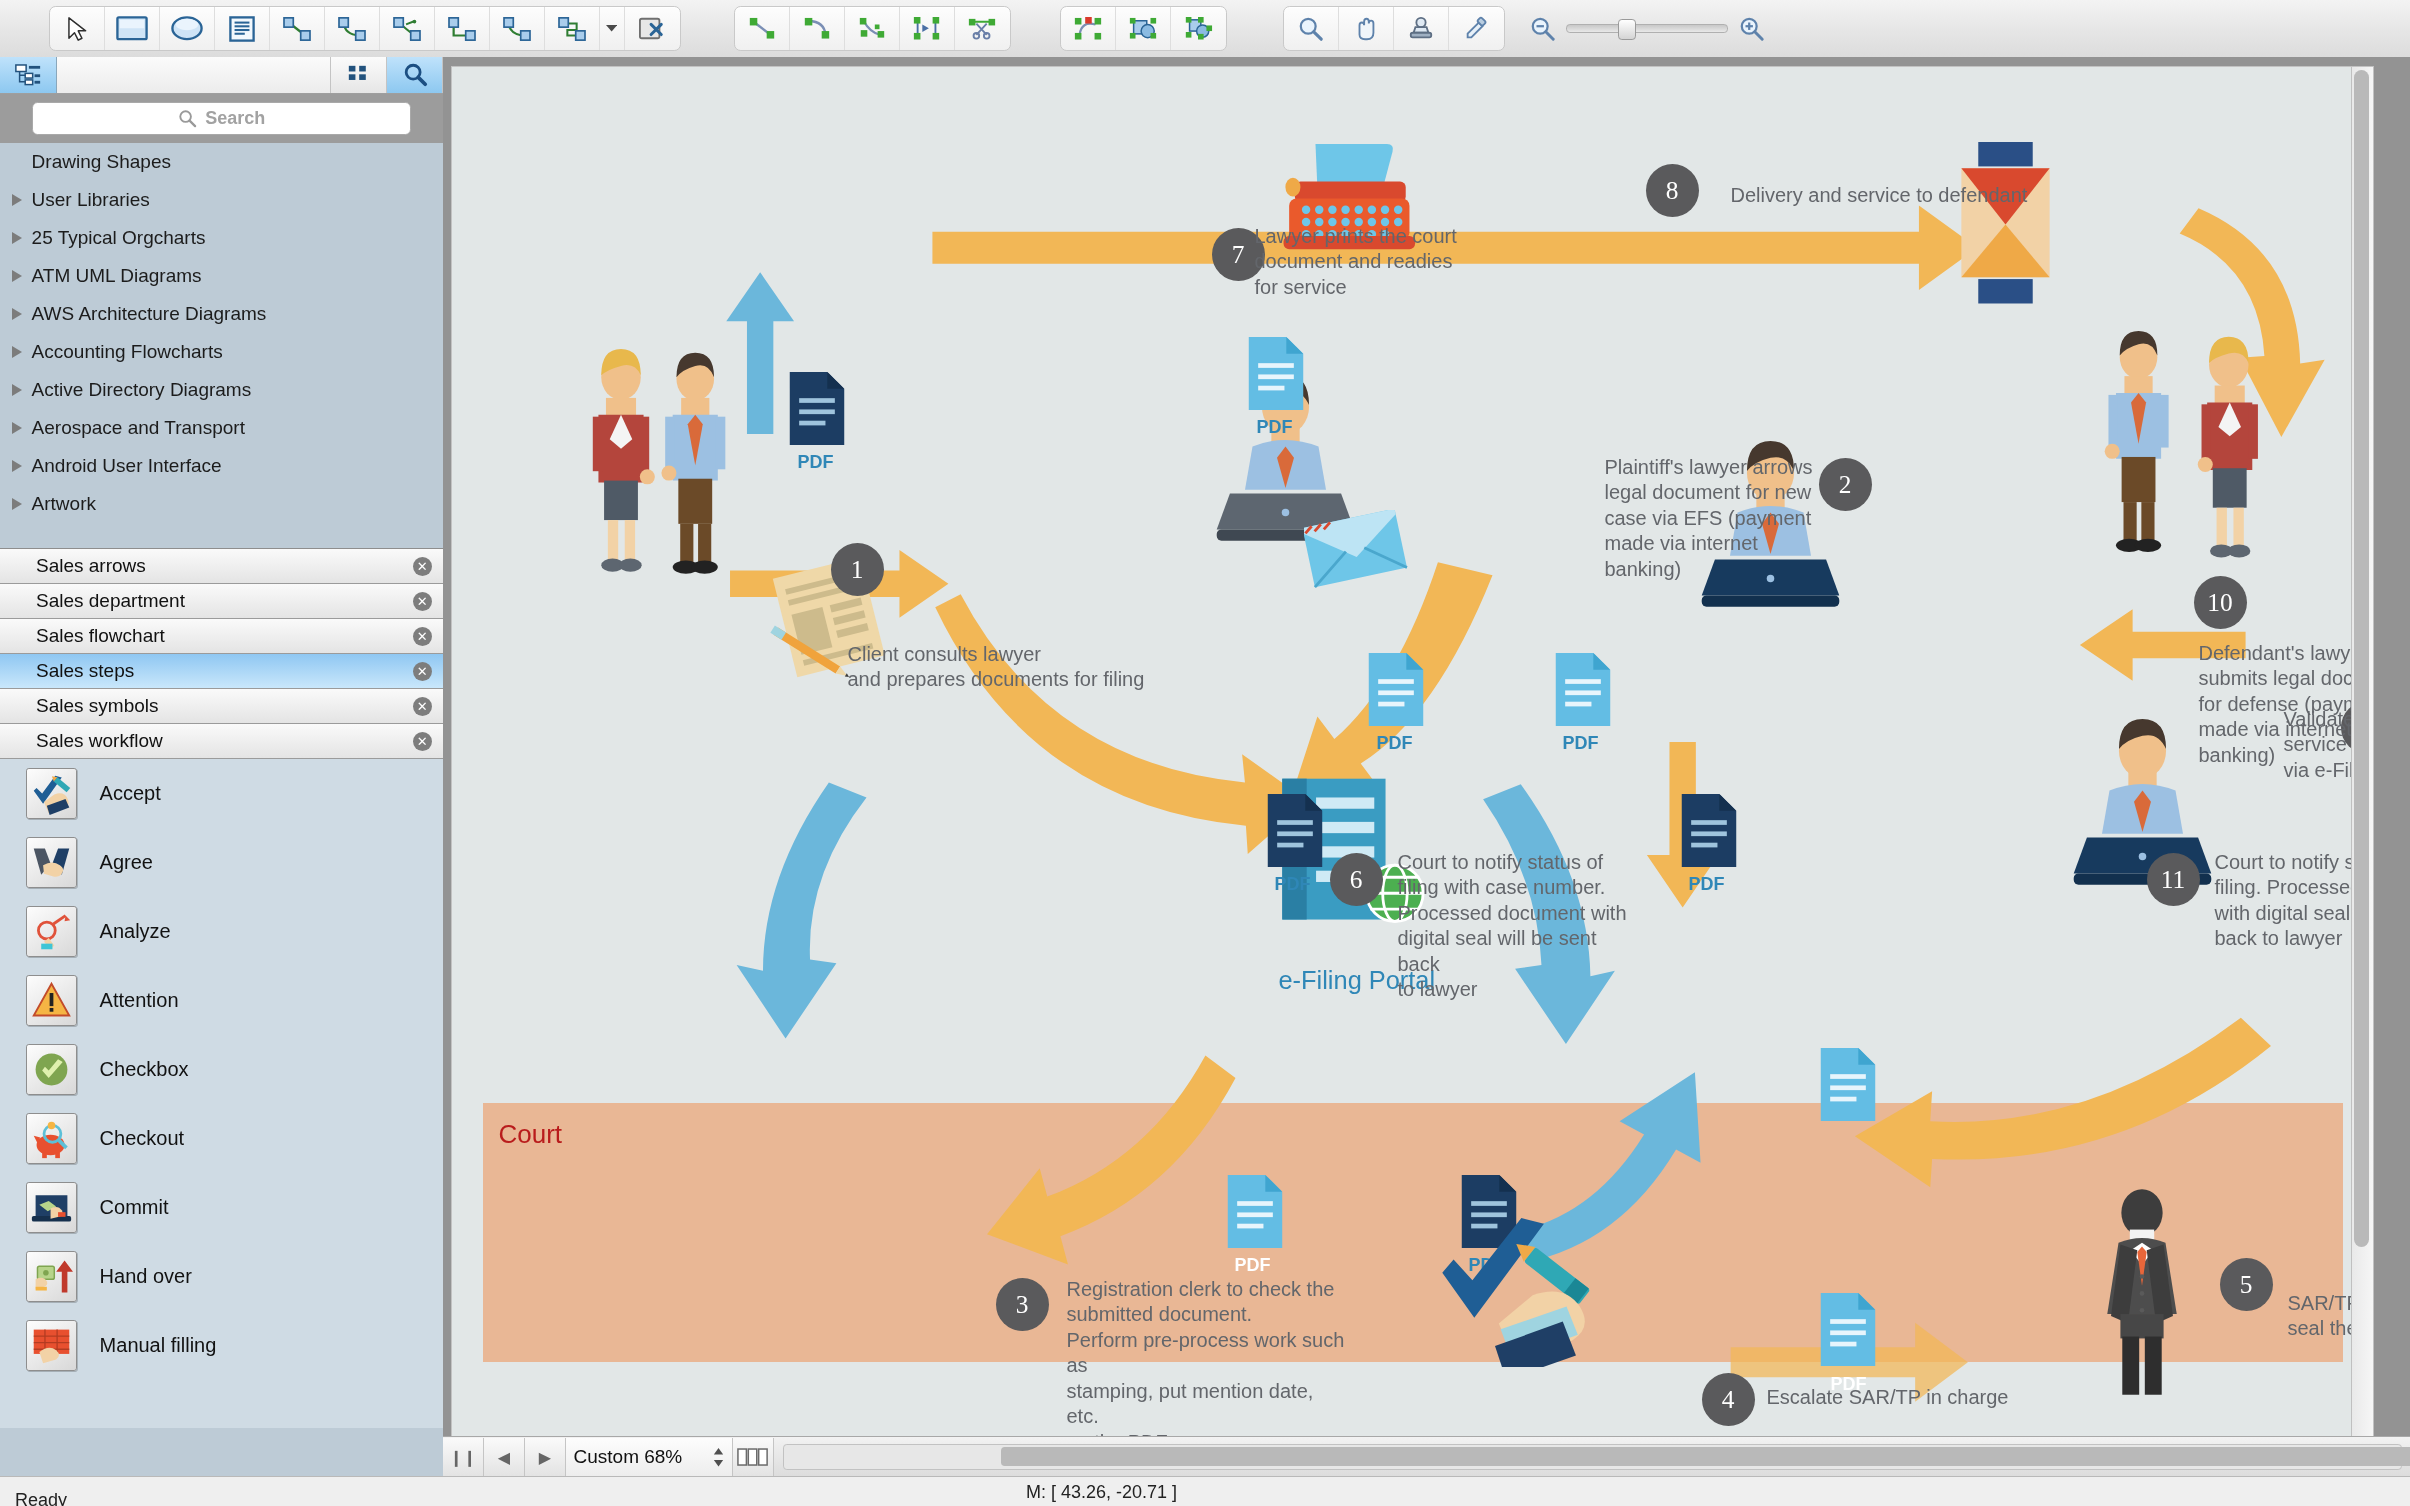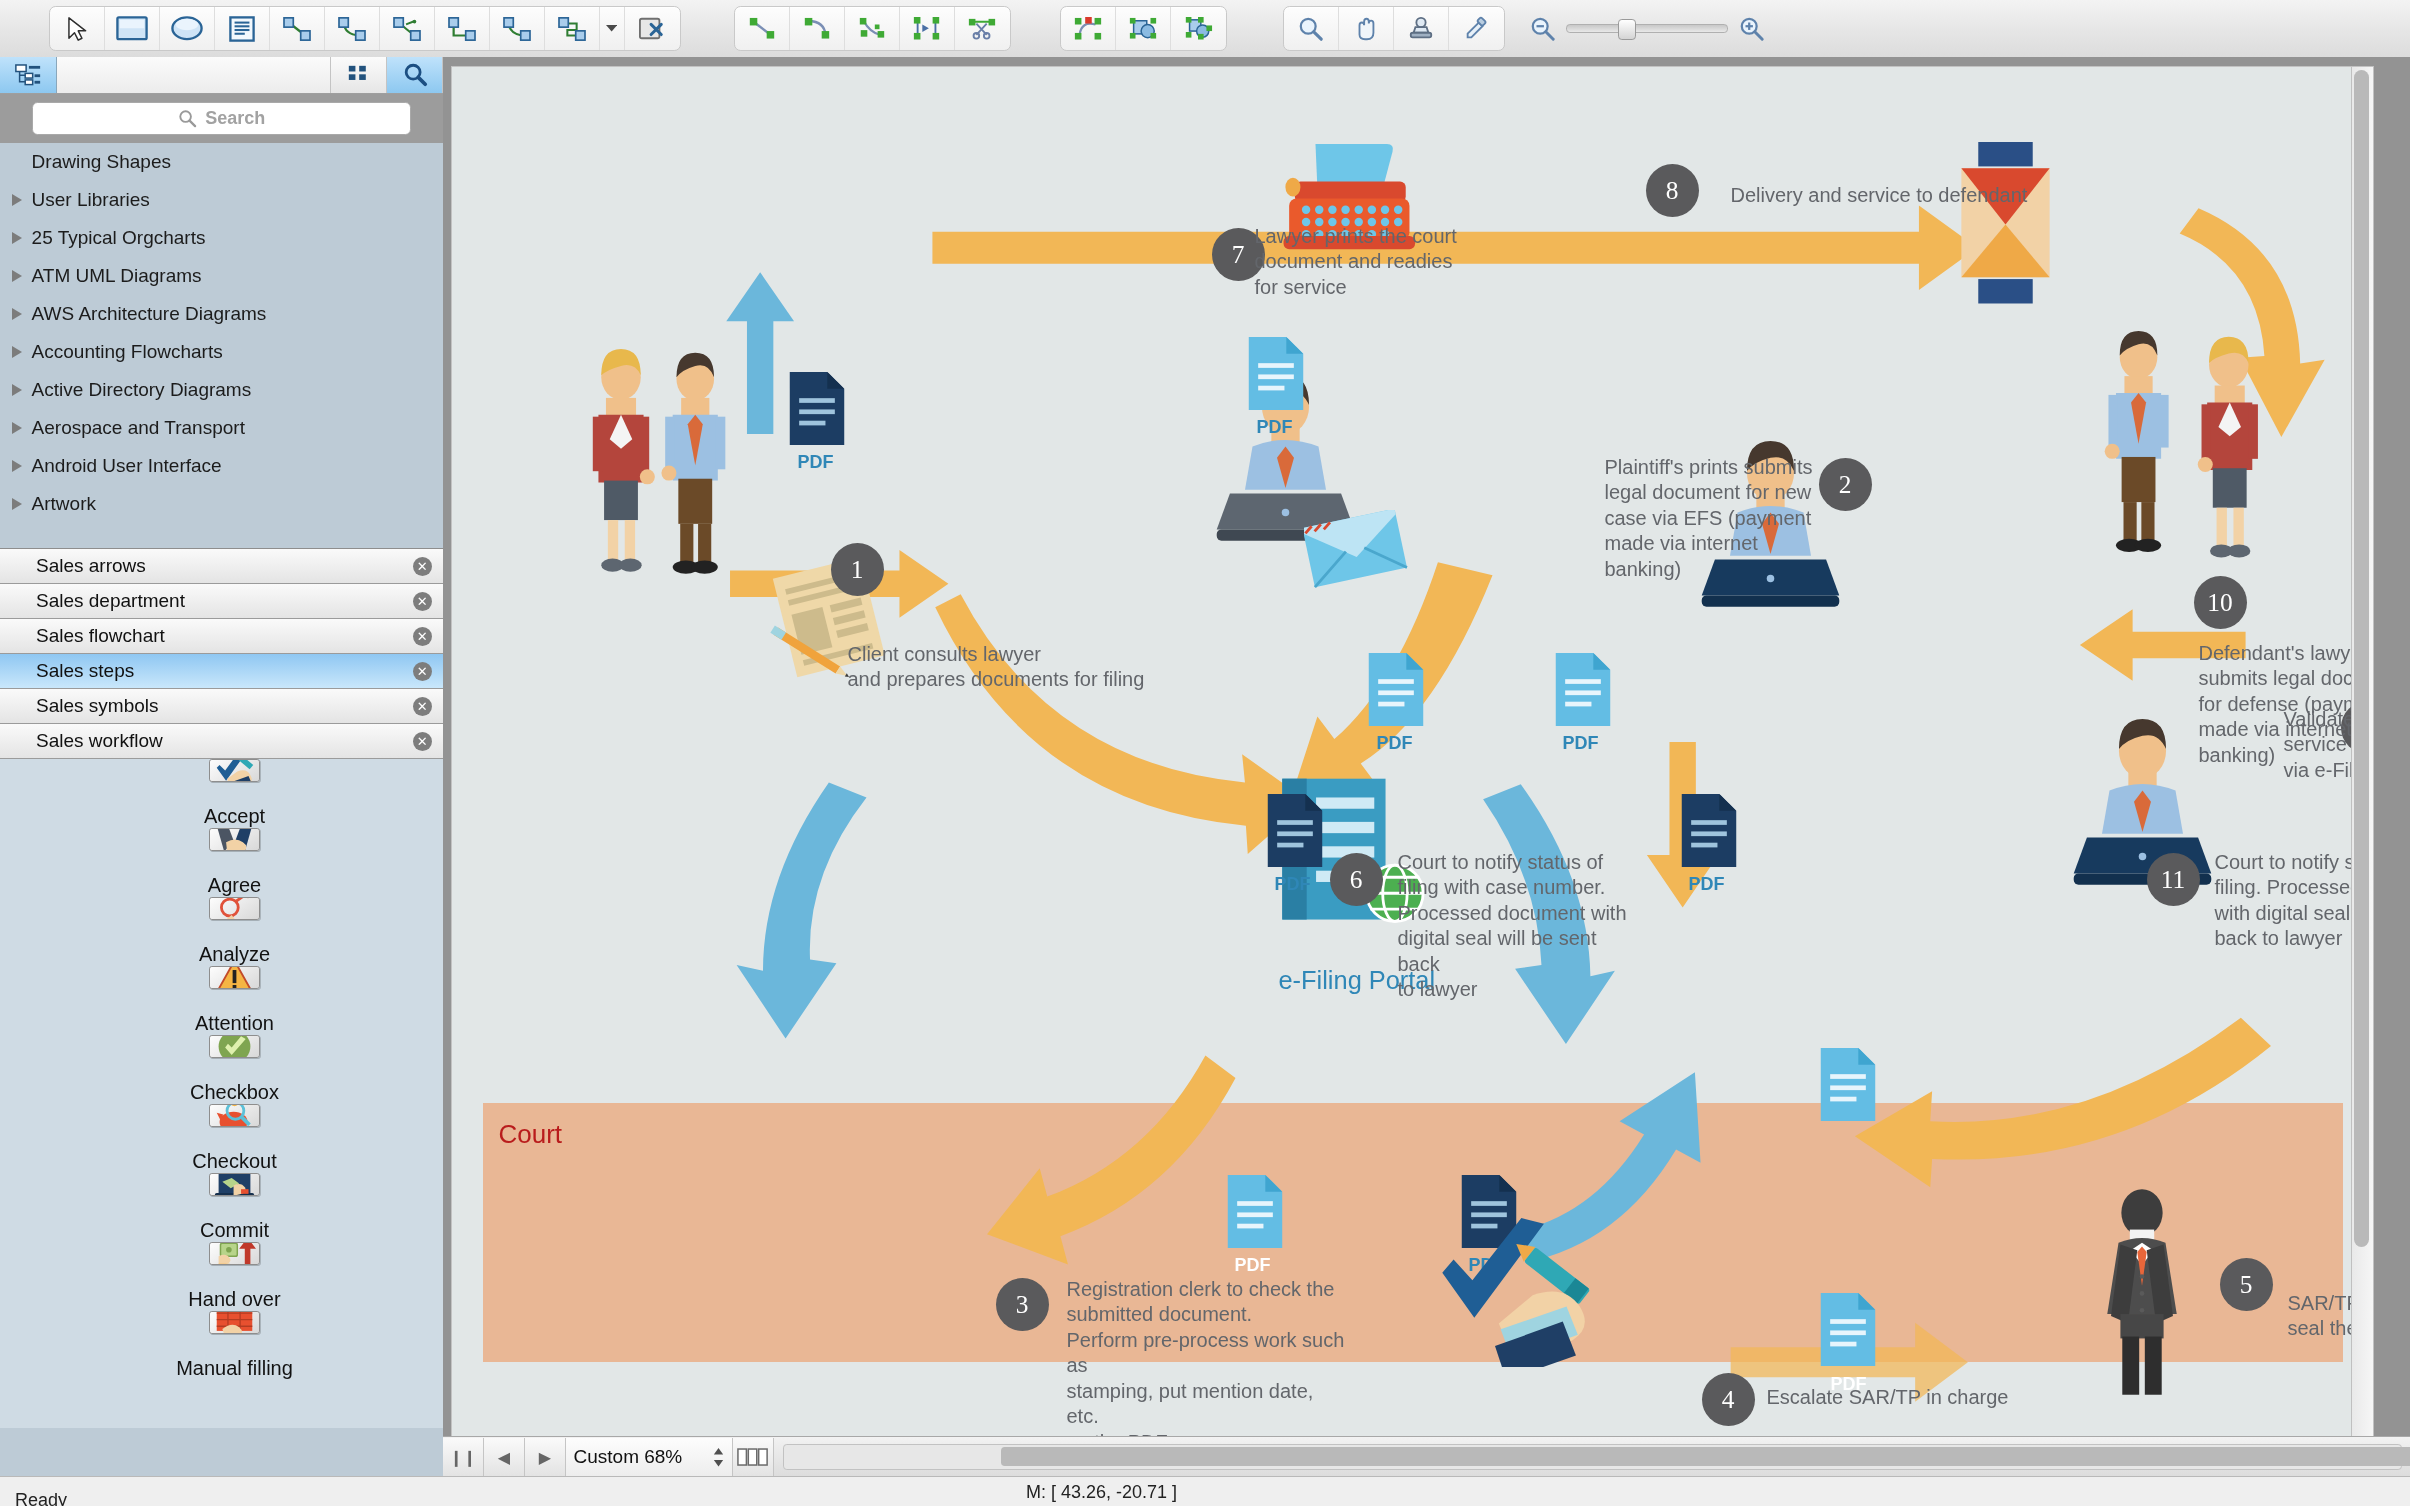--- a/index.html
+++ b/index.html
@@ -96,21 +96,21 @@
     border-bottom:0.9px solid #9b9b9b;font-size:19px;color:#111;
   }
   .libtab.sel{background:linear-gradient(180deg,#8fc7f2,#c9e7fb);}
   .xbtn{
     width:19px;height:19px;border-radius:50%;
     background:#7d7d7d;color:#fff;font-size:13px;line-height:19px;text-align:center;
     font-family:"DejaVu Sans",sans-serif;
   }
   .shapelist{background:#cfdbe4;height:669px;overflow:hidden;}
   .shaperow{
-    height:69px;display:flex;align-items:center;gap:22.6px;padding-left:26px;flex-direction:column;
+    height:69px;display:flex;align-items:center;gap:22.6px;padding-left:26px;
   }
   .shapeico{
     width:49px;height:49px;border:1.9px solid #8e8e8e;border-radius:2.8px;
     background:linear-gradient(145deg,#fdfdfd,#d8d8d8);
     display:flex;align-items:center;justify-content:center;overflow:hidden;
     box-shadow:0.9px 0.9px 0 rgba(0,0,0,.2);
   }
   .shapelabel{font-size:20px;color:#121212;}
 
   
@@ -1024,21 +1024,21 @@
         <div class="num" style="left:1768px;top:1191px">5</div>
         <div class="num" style="left:878px;top:786px">6</div>
         <div class="num" style="left:760px;top:161px">7</div>
         <div class="num" style="left:1194px;top:97px">8</div>
         <div class="num" style="left:1889px;top:634px">9</div>
         <div class="num" style="left:1742px;top:509px">10</div>
         <div class="num" style="left:1695px;top:786px">11</div>
 
         <div class="cap" style="left:396px;top:575px;width:311px">Client consults lawyer
 and prepares documents for filing</div>
-        <div class="cap" style="left:1153px;top:388px;width:226px">Plaintiff's prints submits
+        <div class="cap" style="left:1153px;top:388px;width:226px">Plaintiff's lawyer arrows
 legal document for new
 case via EFS (payment
 made via internet
 banking)</div>
         <div class="cap" style="left:615px;top:1210px;width:282px">Registration clerk to check the
 submitted document.
 Perform pre-process work such as
 stamping, put mention date, etc.
 on the PDF</div>
         <div class="cap" style="left:1315px;top:1318px;width:282px">Escalate SAR/TP in charge</div>

